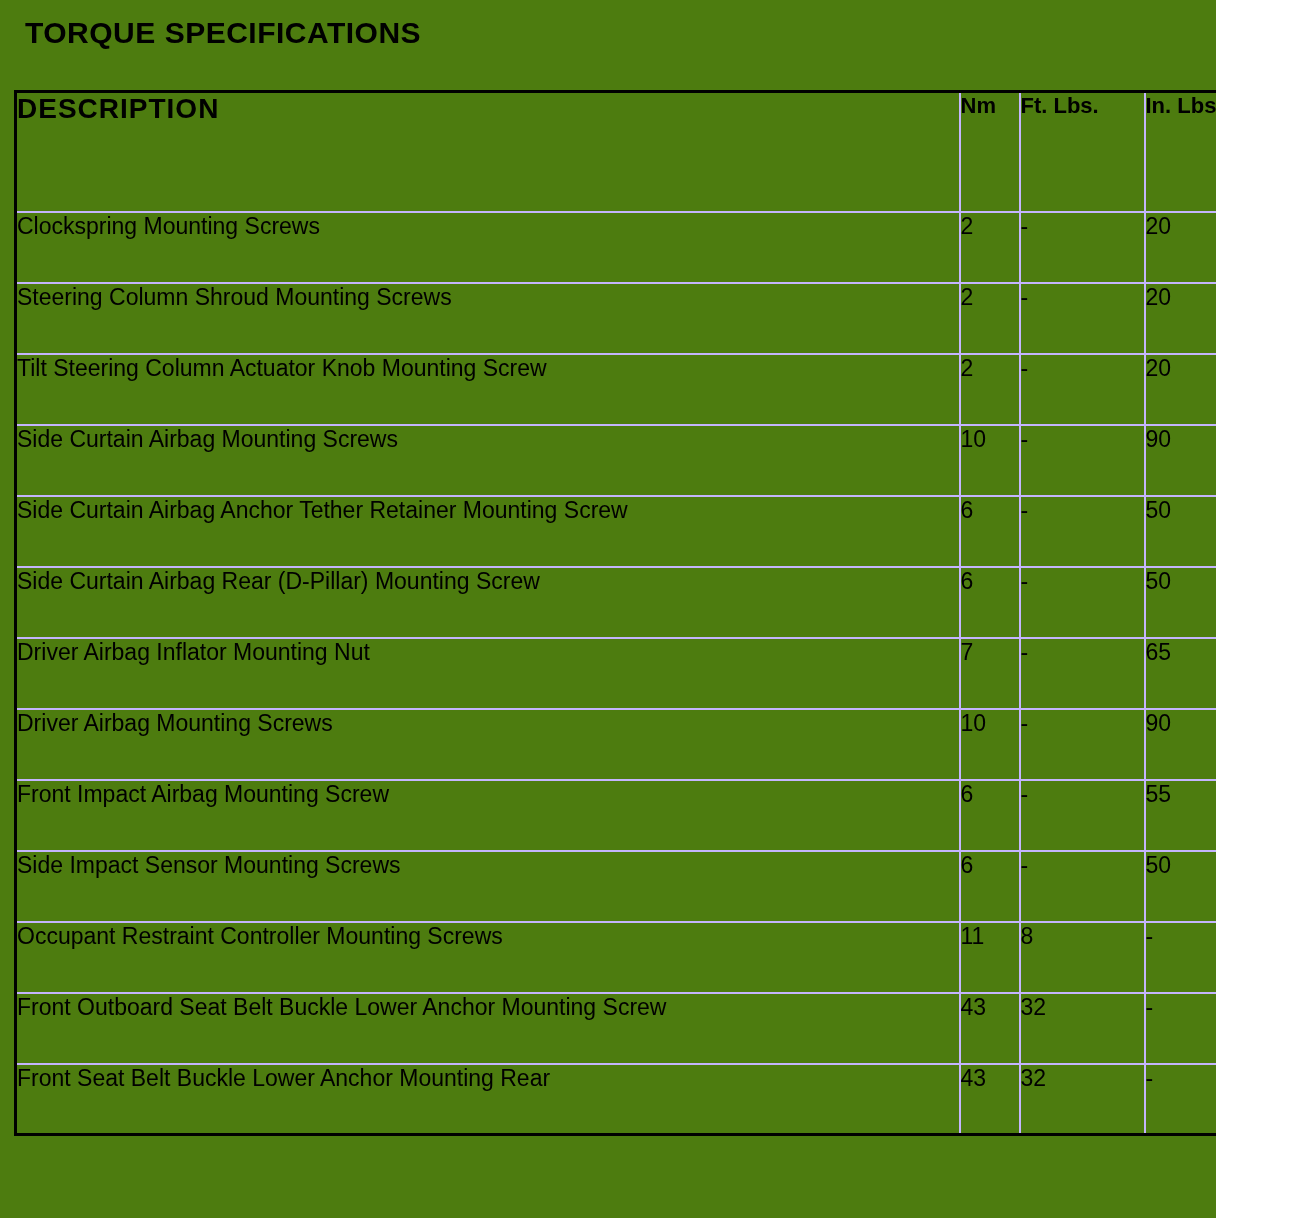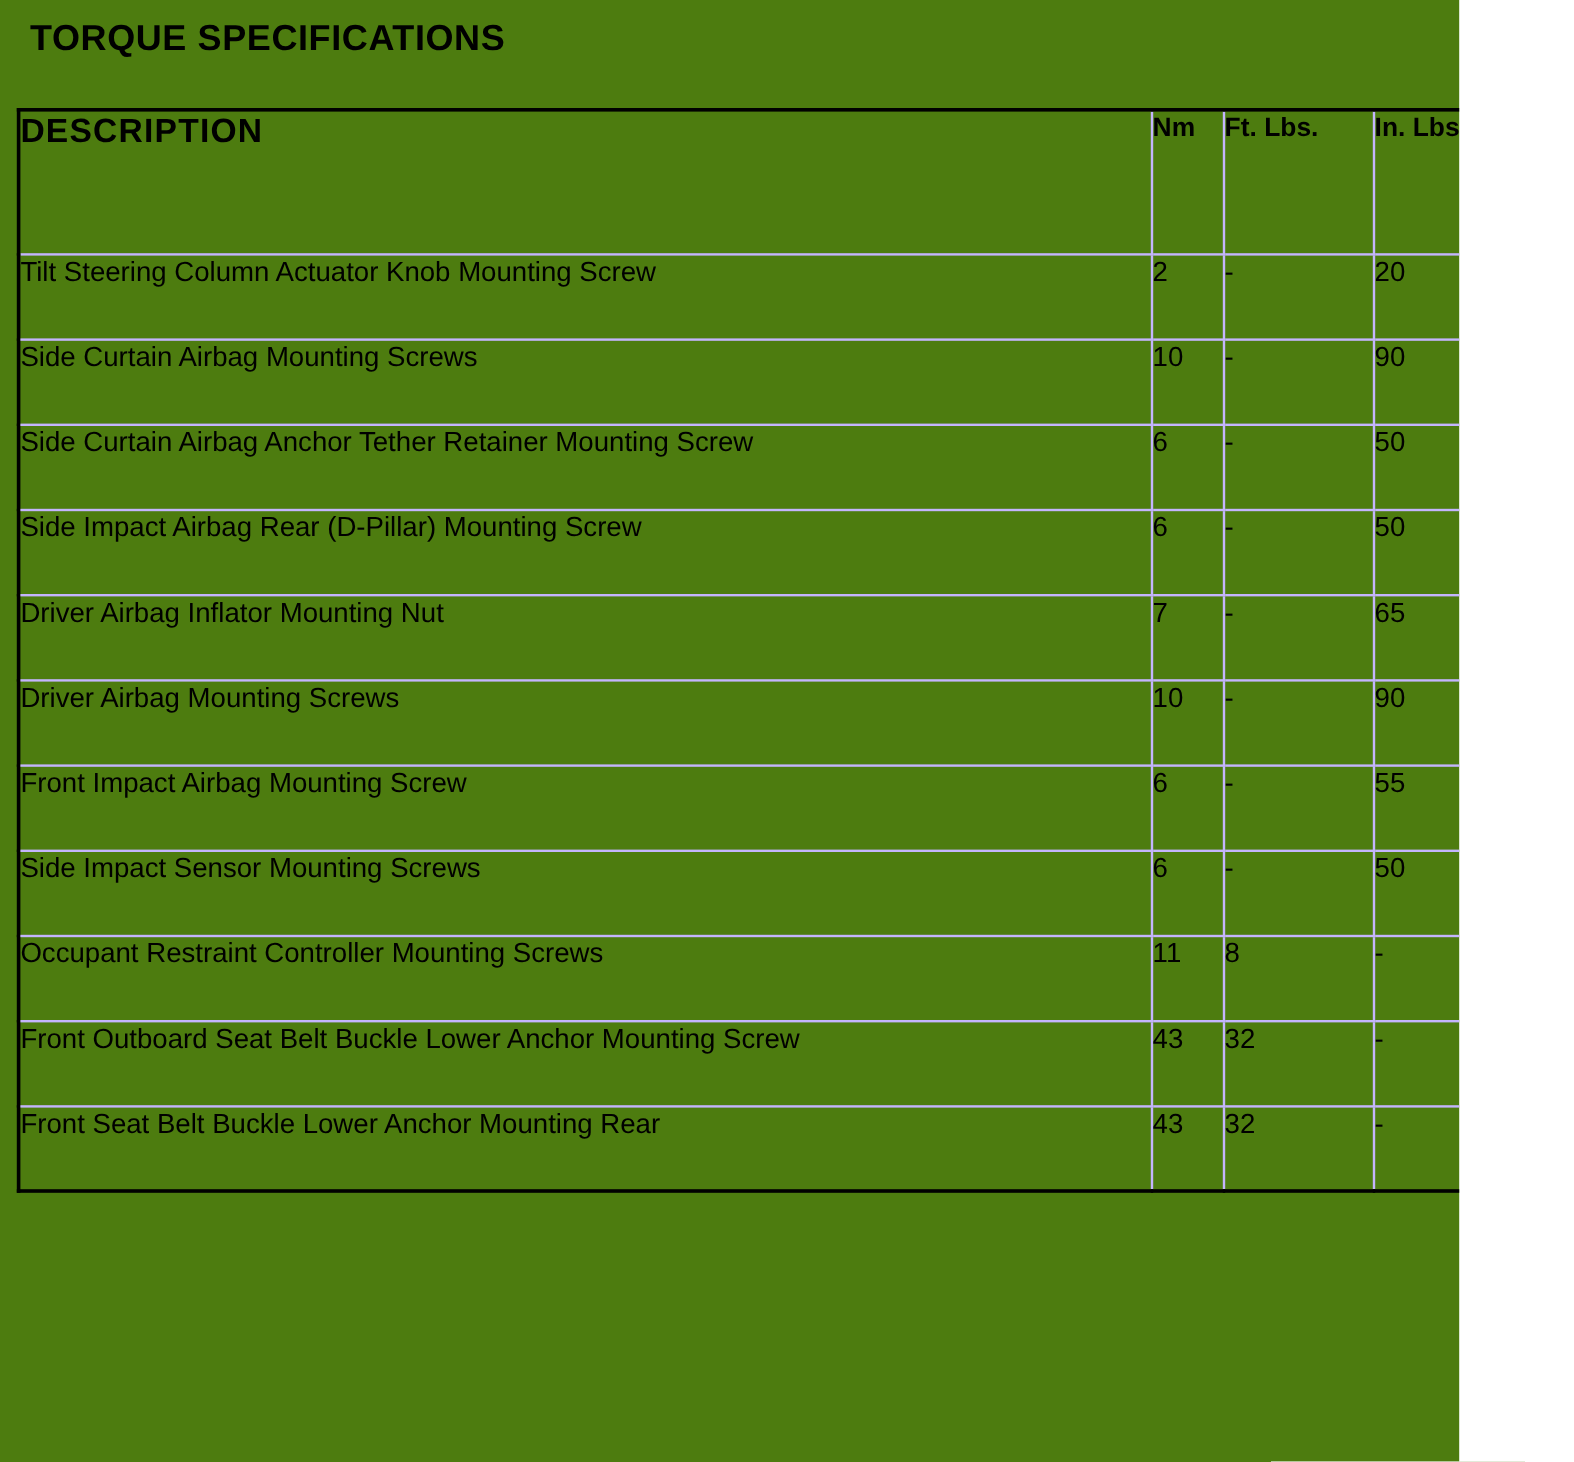--- a/index.html
+++ b/index.html
@@ -81,39 +81,51 @@
     <thead>
       <tr class="header-row">
         <th class="cell desc-col">DESCRIPTION</th>
         <th class="cell">Nm</th>
         <th class="cell">Ft. Lbs.</th>
         <th class="cell">In. Lbs.</th>
       </tr>
     </thead>
     <tbody>
       <tr class="data-row">
+        <td class="cell">Clockspring Mounting Screws</td>
+        <td class="cell">2</td>
+        <td class="cell">-</td>
+        <td class="cell">20</td>
+      </tr>
+      <tr class="data-row">
+        <td class="cell">Steering Column Shroud Mounting Screws</td>
+        <td class="cell">2</td>
+        <td class="cell">-</td>
+        <td class="cell">20</td>
+      </tr>
+      <tr class="data-row">
         <td class="cell">Tilt Steering Column Actuator Knob Mounting Screw</td>
         <td class="cell">2</td>
         <td class="cell">-</td>
         <td class="cell">20</td>
       </tr>
       <tr class="data-row">
         <td class="cell">Side Curtain Airbag Mounting Screws</td>
         <td class="cell">10</td>
         <td class="cell">-</td>
         <td class="cell">90</td>
       </tr>
       <tr class="data-row">
         <td class="cell">Side Curtain Airbag Anchor Tether Retainer Mounting Screw</td>
         <td class="cell">6</td>
         <td class="cell">-</td>
         <td class="cell">50</td>
       </tr>
       <tr class="data-row">
-        <td class="cell">Side Impact Airbag Rear (D-Pillar) Mounting Screw</td>
+        <td class="cell">Side Curtain Airbag Rear (D-Pillar) Mounting Screw</td>
         <td class="cell">6</td>
         <td class="cell">-</td>
         <td class="cell">50</td>
       </tr>
       <tr class="data-row">
         <td class="cell">Driver Airbag Inflator Mounting Nut</td>
         <td class="cell">7</td>
         <td class="cell">-</td>
         <td class="cell">65</td>
       </tr>

